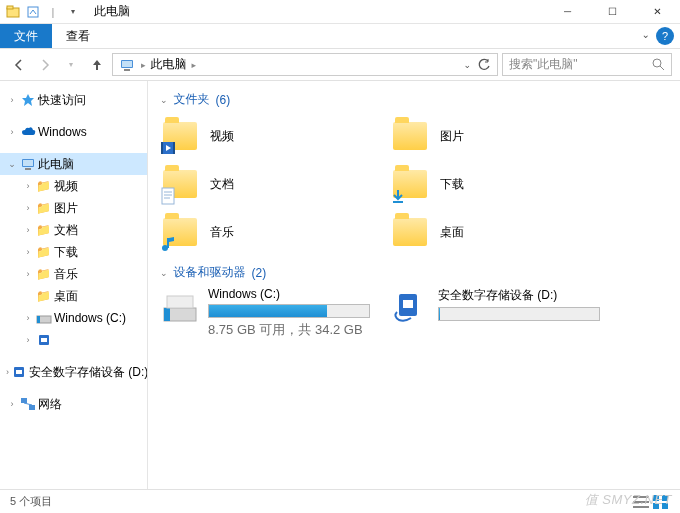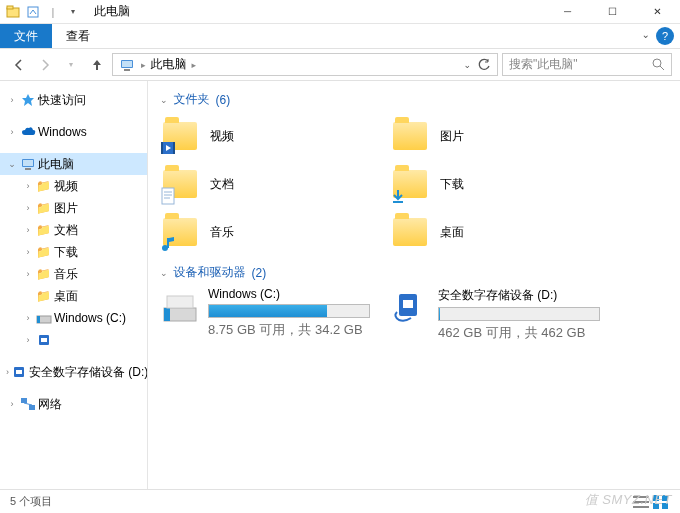--- a/index.html
+++ b/index.html
@@ -358,21 +358,20 @@
               <rect x="8" y="4" width="18" height="22" fill="#2b6fc9" rx="2"></rect>
               <rect x="12" y="10" width="10" height="8" fill="#fff"></rect>
               <path d="M6 22 Q2 26 8 30 Q14 32 20 28" stroke="#2b6fc9" stroke-width="2" fill="none"></path>
             </svg>
         </div>
         <div class="dinfo">
           <div class="dname">安全数字存储设备 (D:)</div>
           <div class="bar">
               <div class="fill" style="width:0.5%"></div>
             </div>
-          <div class="dstat">462 GB 可用，共 462 GB</div>
         </div>
       </div>
     </div>
   </div>
 </div>
 
 <div class="status">
   <span>5 个项目</span>
   <span style="display:flex;gap:2px;">
     <svg width="18" height="16">

